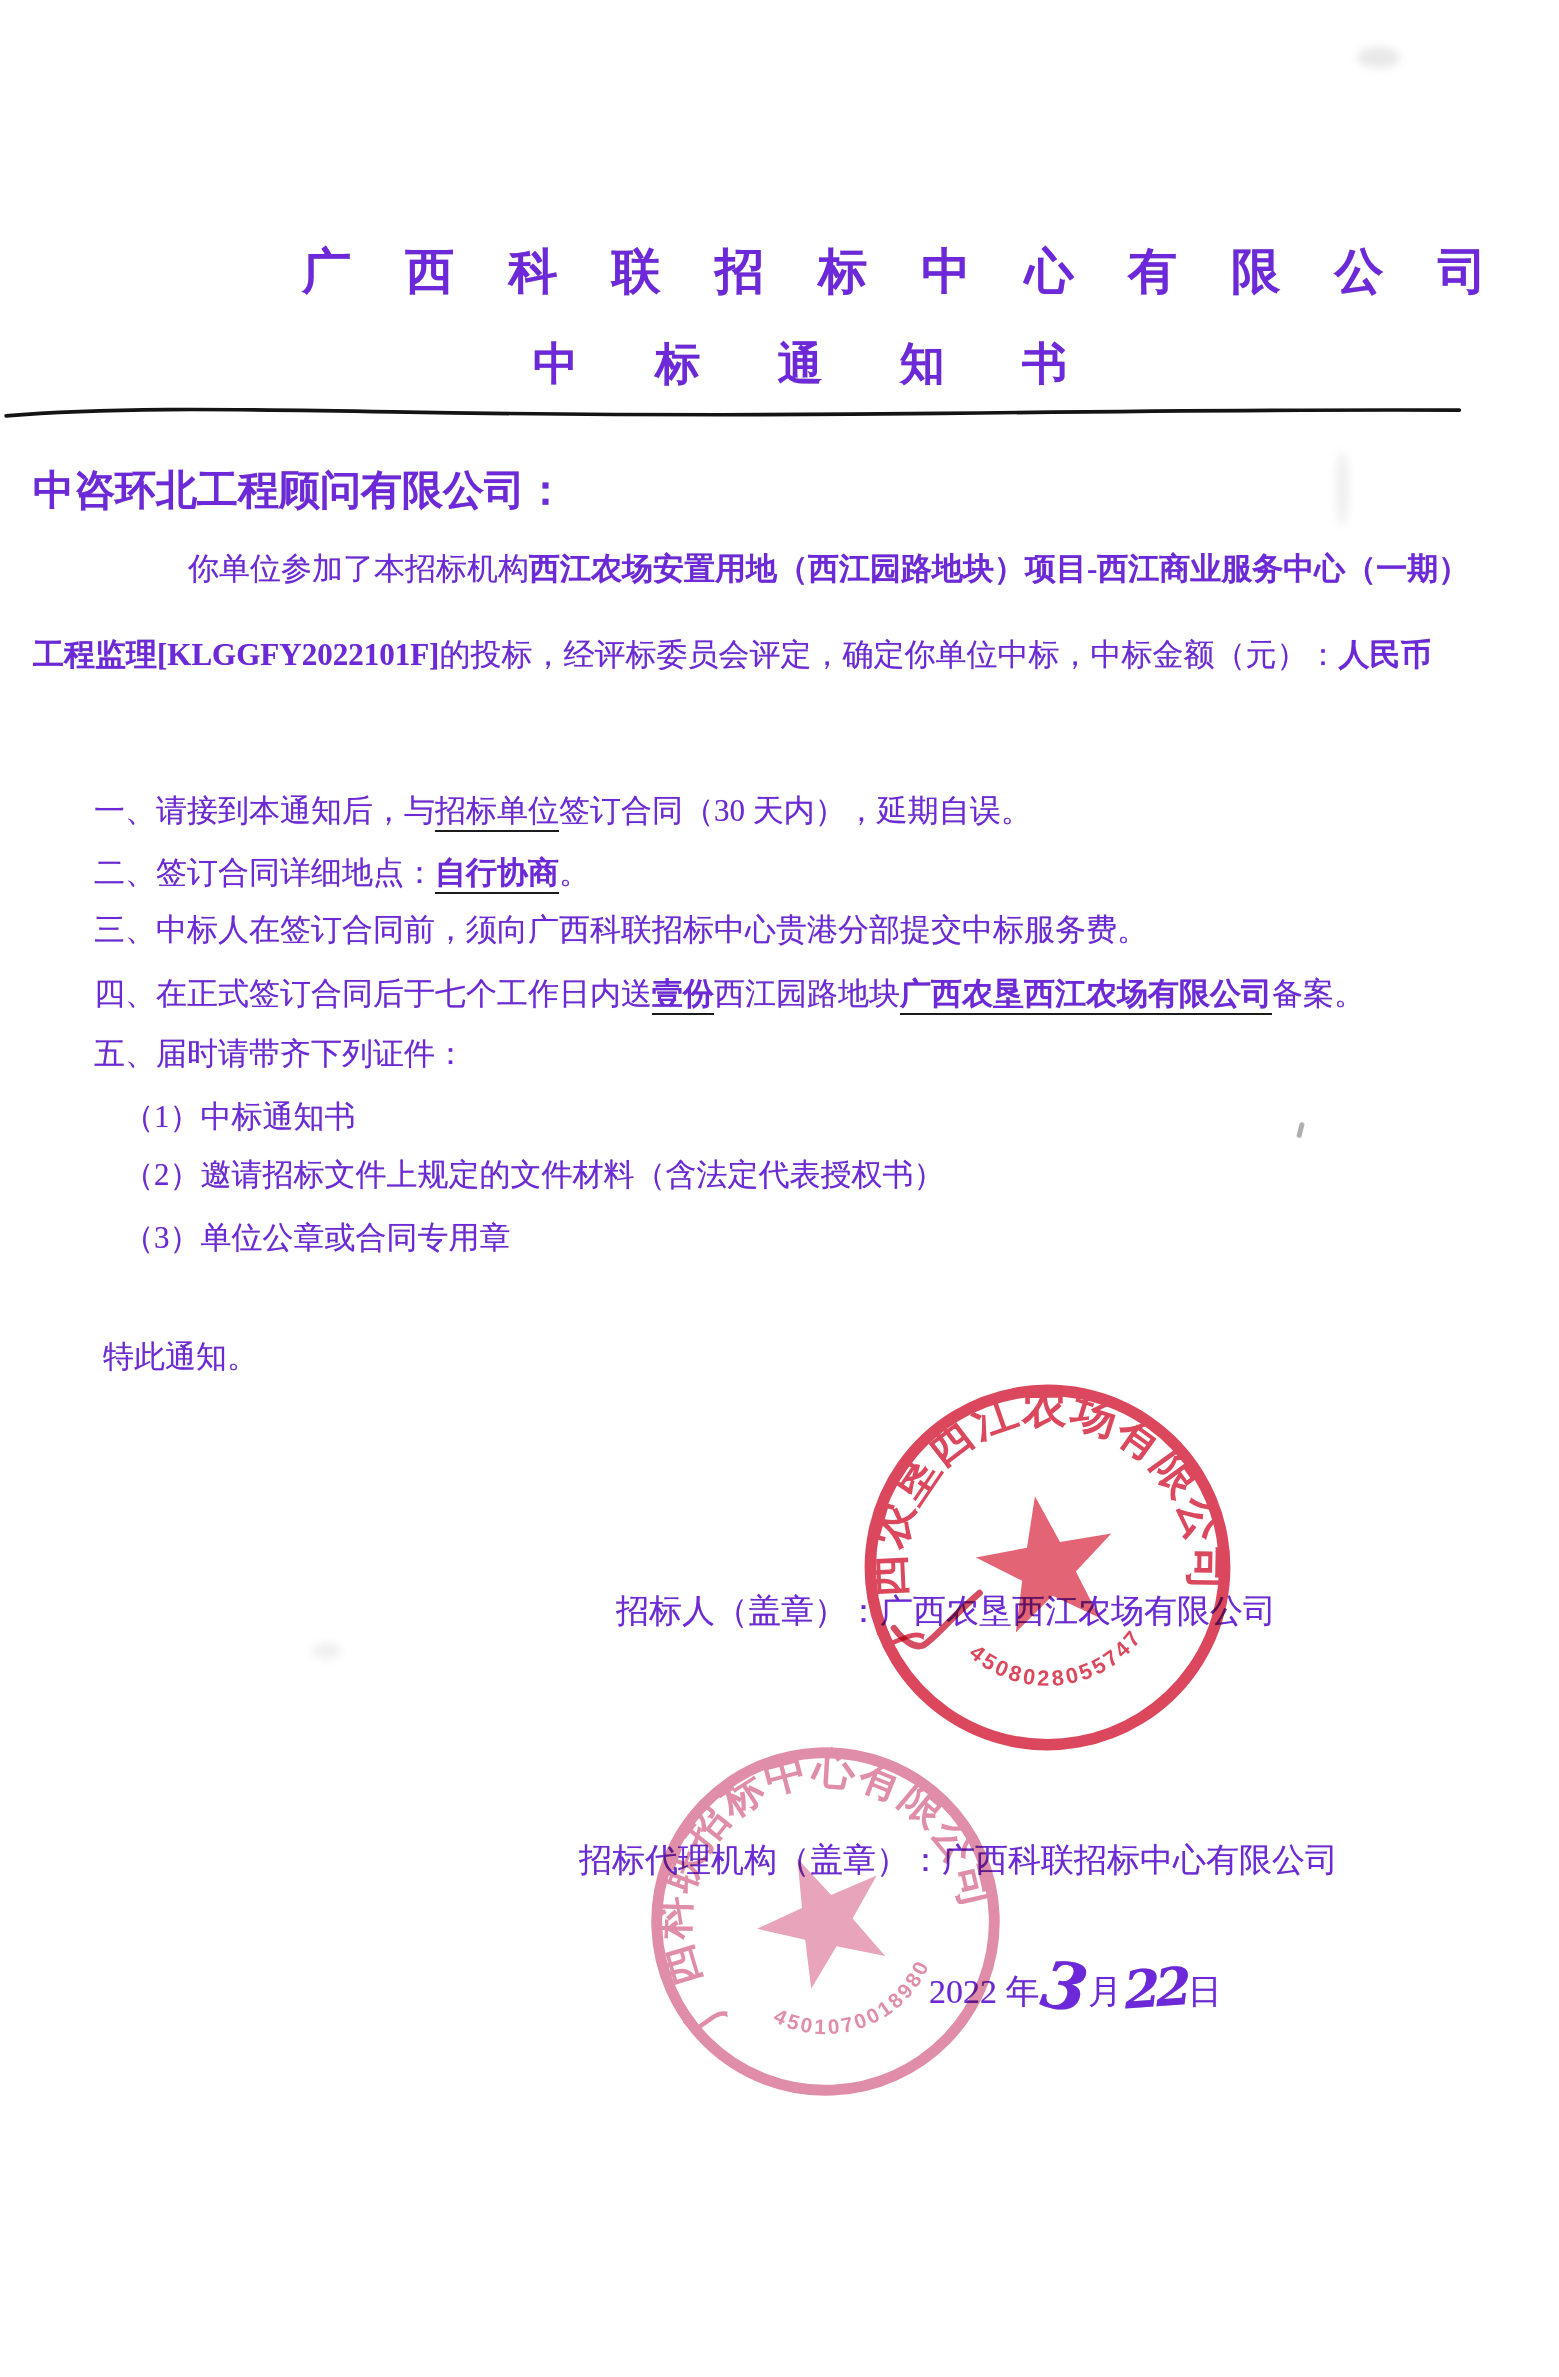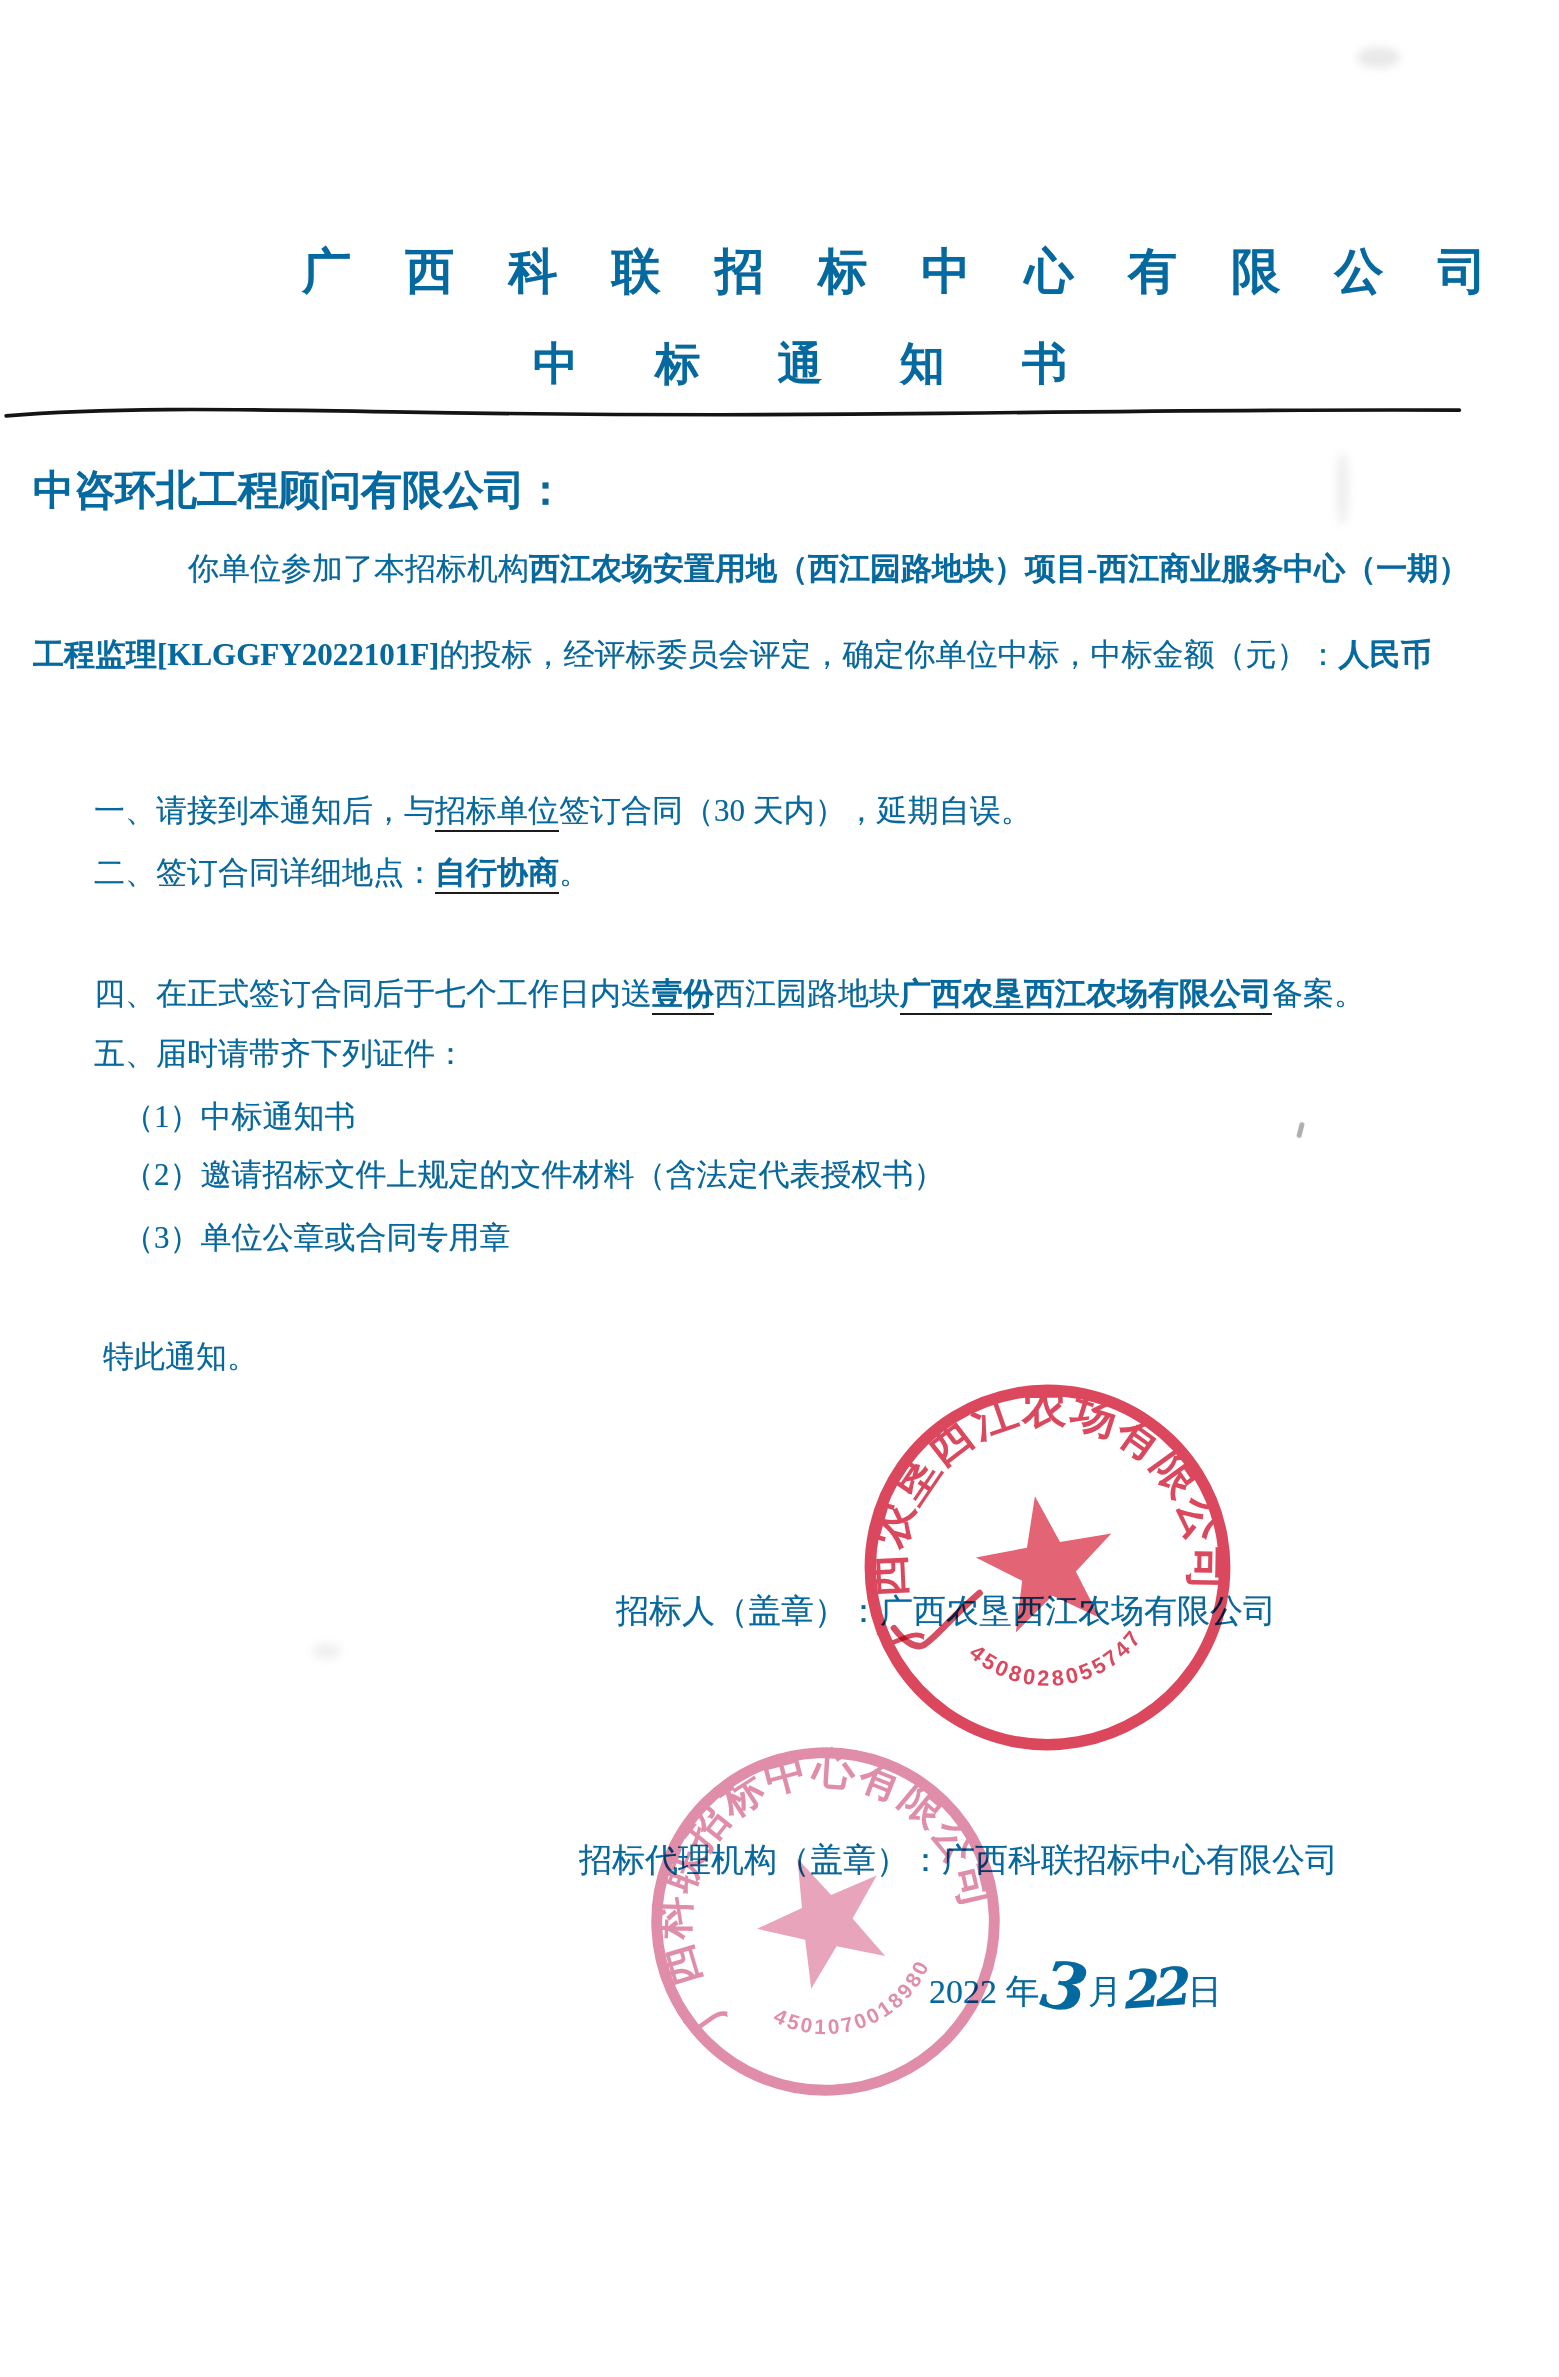--- a/index.html
+++ b/index.html
@@ -4,21 +4,21 @@
 <style>
   html,body{margin:0;padding:0;background:#e8e8e8;}
   .page{
     position:relative;
     width:1560px;height:2377px;
     background:#ffffff;
     overflow:hidden;
     font-family:"Liberation Serif","DejaVu Serif",serif;
     color:#181818;
   }
-  .line{position:absolute;white-space:nowrap;font-size:31px;color:#0369a1;
+  .line{position:absolute;white-space:nowrap;font-size:31px;color:#6d28d9;
         text-shadow:0 0 0.8px rgba(20,20,20,.35);}
   .b{font-weight:700;}
   .u{border-bottom:2.5px solid #1b1b1b;padding-bottom:1.6px;}
   .title1{font-size:49px;font-weight:700;letter-spacing:21px;}
   .title2{font-size:45px;font-weight:700;letter-spacing:33px;font-family:Liberation Serif, serif;}
   .body40{font-size:41px;}
   .sig{font-size:33px;}
   .dateline{font-size:34px;}
   .hand{font-family:"DejaVu Serif",serif;font-style:italic;font-weight:600;display:inline-block;}
   .hand3{font-size:65px;transform:rotate(9deg) translateY(6.5px);margin:0 0 0 3.3px;line-height:0;}
@@ -61,20 +61,23 @@
   </div>
   <div class="line" style="left:33px;top:634px;">
     <span class="b">工程监理[KLGGFY2022101F]</span><span>的投标，经评标委员会评定，确定你单位中标，中标金额（元）：</span><span class="b">人民币</span>
   </div>
 
   <div class="line" style="left:94px;top:790px;">
     <span>一、请接到本通知后，与</span><span class="u">招标单位</span><span>签订合同（30 天内），延期自误。</span>
   </div>
   <div class="line" style="left:94px;top:852px;">
     <span>二、签订合同详细地点：</span><span class="u b">自行协商</span><span>。</span>
+  </div>
+  <div class="line" style="left:94px;top:909px;">
+    <span>三、中标人在签订合同前，须向广西科联招标中心贵港分部提交中标服务费。</span>
   </div>
   <div class="line" style="left:94px;top:973px;">
     <span>四、在正式签订合同后于七个工作日内送</span><span class="u b">壹份</span><span>西江园路地块</span><span class="u b">广西农垦西江农场有限公司</span><span>备案。</span>
   </div>
   <div class="line" style="left:94px;top:1033px;">
     <span>五、届时请带齐下列证件：</span>
   </div>
 
   <div class="line" style="left:123px;top:1096px;">（1）中标通知书</div>
   <div class="line" style="left:123px;top:1154px;">（2）邀请招标文件上规定的文件材料（含法定代表授权书）</div>

